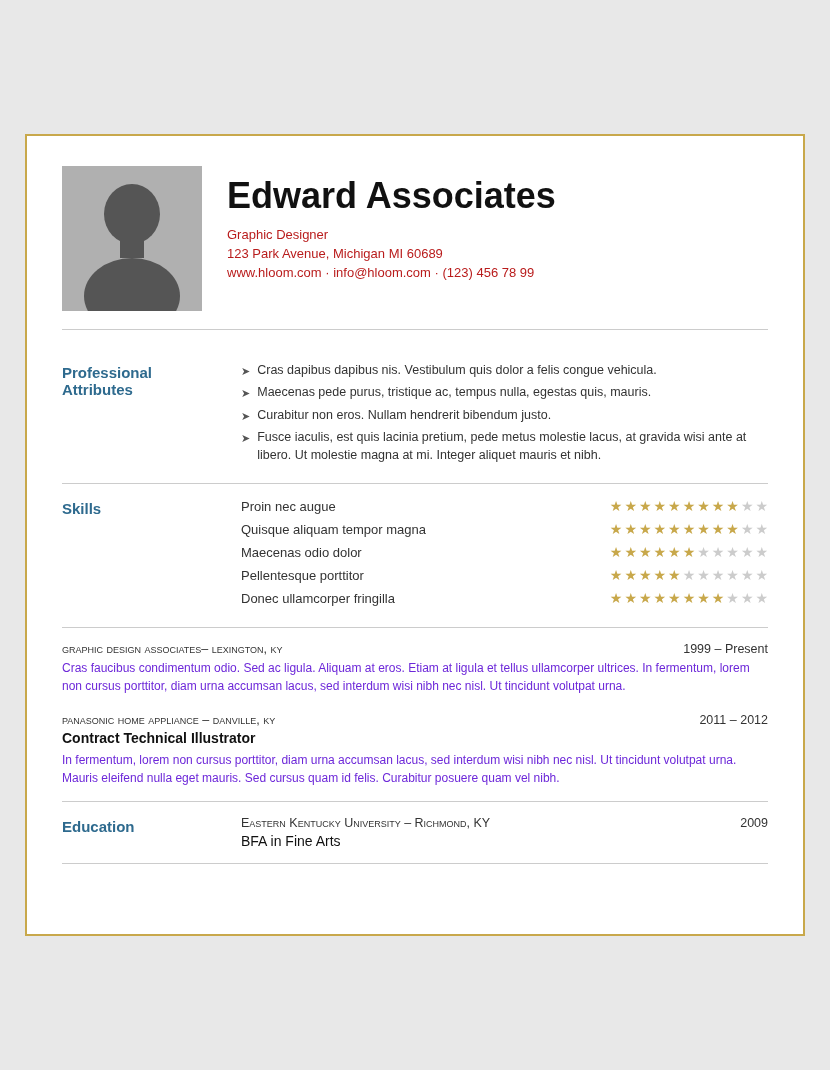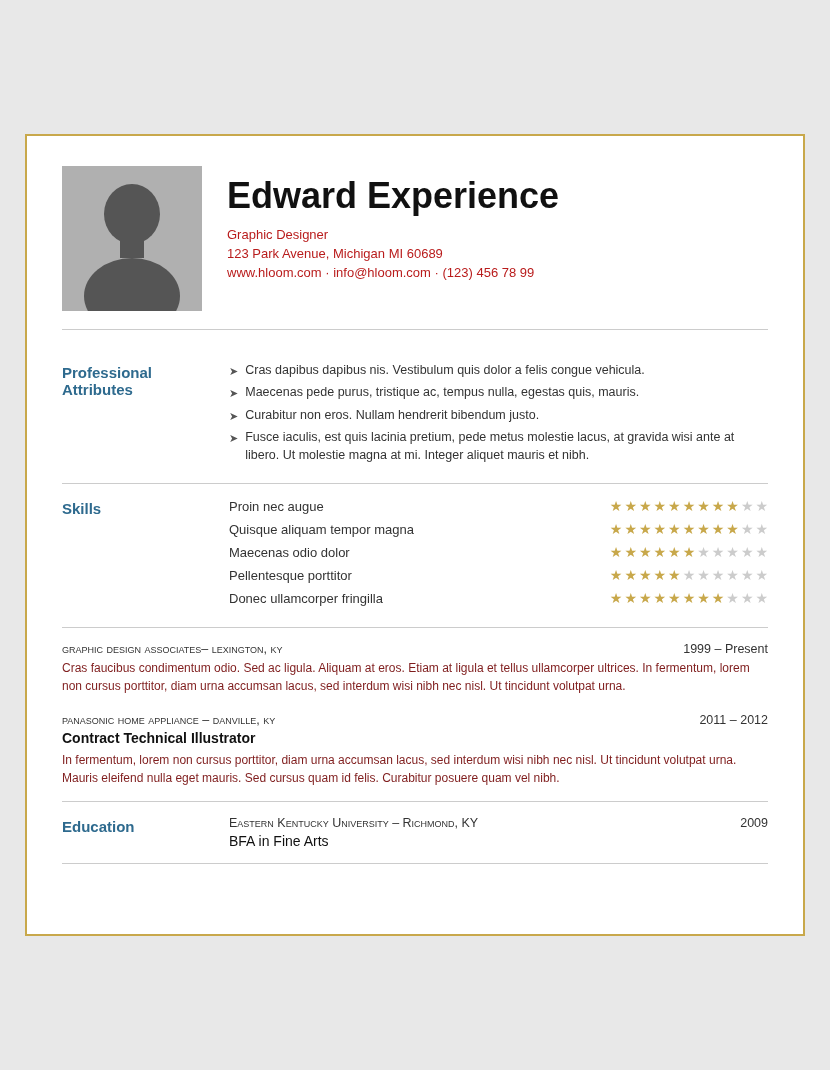--- a/index.html
+++ b/index.html
@@ -55,21 +55,21 @@
     .contact-line {
       font-size: 13px;
       color: #b91c1c;
       margin-bottom: 4px;
       font-family: Arial, sans-serif;
     }
 
     
     .section {
       display: flex;
-      gap: 12px;
+      gap: 24px;
       padding: 14px 0;
       border-bottom: 1px solid #ccc;
     }
     .section-label {
       width: 155px;
       flex-shrink: 0;
       font-size: 15px;
       font-weight: bold;
       color: #2e6a8e;
       font-family: Arial, sans-serif;
@@ -152,21 +152,21 @@
     }
     .exp-title {
       font-size: 14px;
       font-weight: bold;
       color: #111;
       font-family: Arial, sans-serif;
       margin-bottom: 5px;
     }
     .exp-desc {
       font-size: 12px;
-      color: #7f1d1d;
+      color: #6d28d9;
       font-family: Arial, sans-serif;
       line-height: 1.5;
     }
 
     
     .edu-entry {
       margin-bottom: 16px;
     }
     .edu-entry:last-child {
       margin-bottom: 0;
@@ -209,21 +209,21 @@
         <rect width="140" height="145" fill="#b0b0b0"></rect>
 
         <ellipse cx="70" cy="48" rx="28" ry="30" fill="#555"></ellipse>
 
         <ellipse cx="70" cy="130" rx="48" ry="38" fill="#555"></ellipse>
 
         <rect x="58" y="72" width="24" height="20" fill="#555"></rect>
       </svg>
     </div>
     <div class="header-info">
-      <div class="name">Edward Experience</div>
+      <div class="name">Edward Associates</div>
       <div class="contact-line">Graphic Designer</div>
       <div class="contact-line">123 Park Avenue, Michigan MI 60689</div>
       <div class="contact-line">www.hloom.com · info@hloom.com · (123) 456 78 99</div>
     </div>
   </div>
 
   <div class="section">
     <div class="section-label">Professional Attributes</div>
     <div class="section-content">
       <ul class="attr-list">

